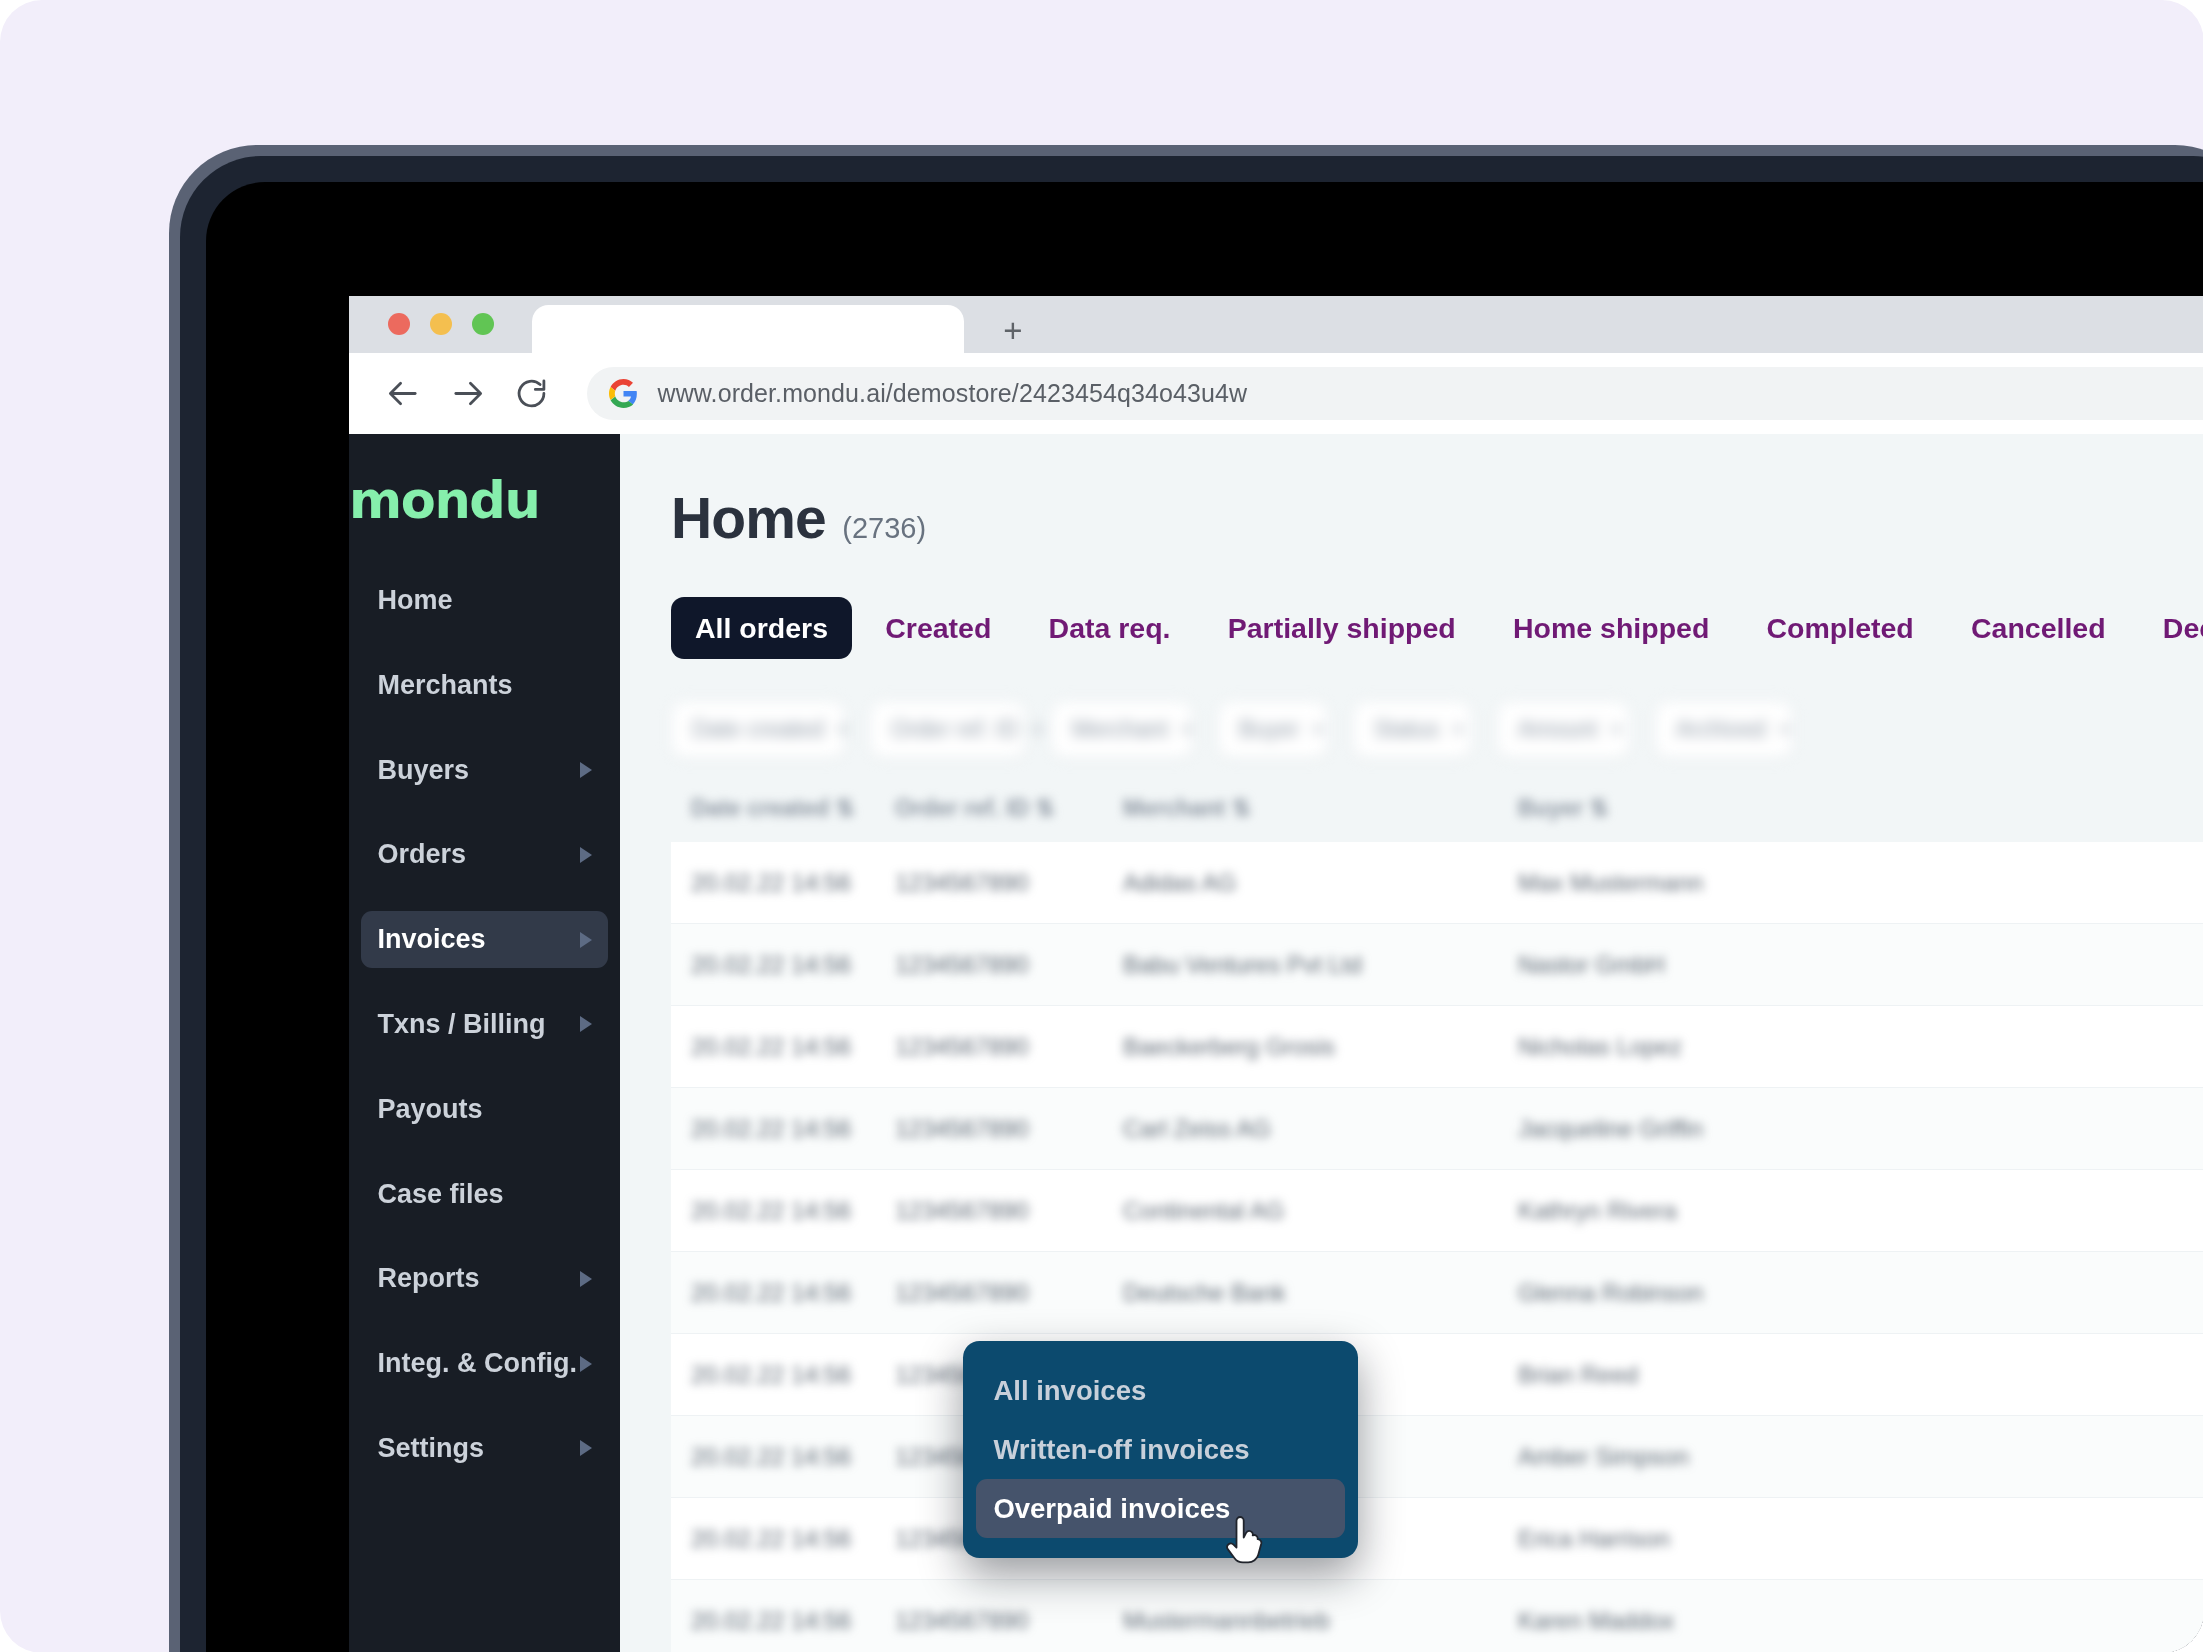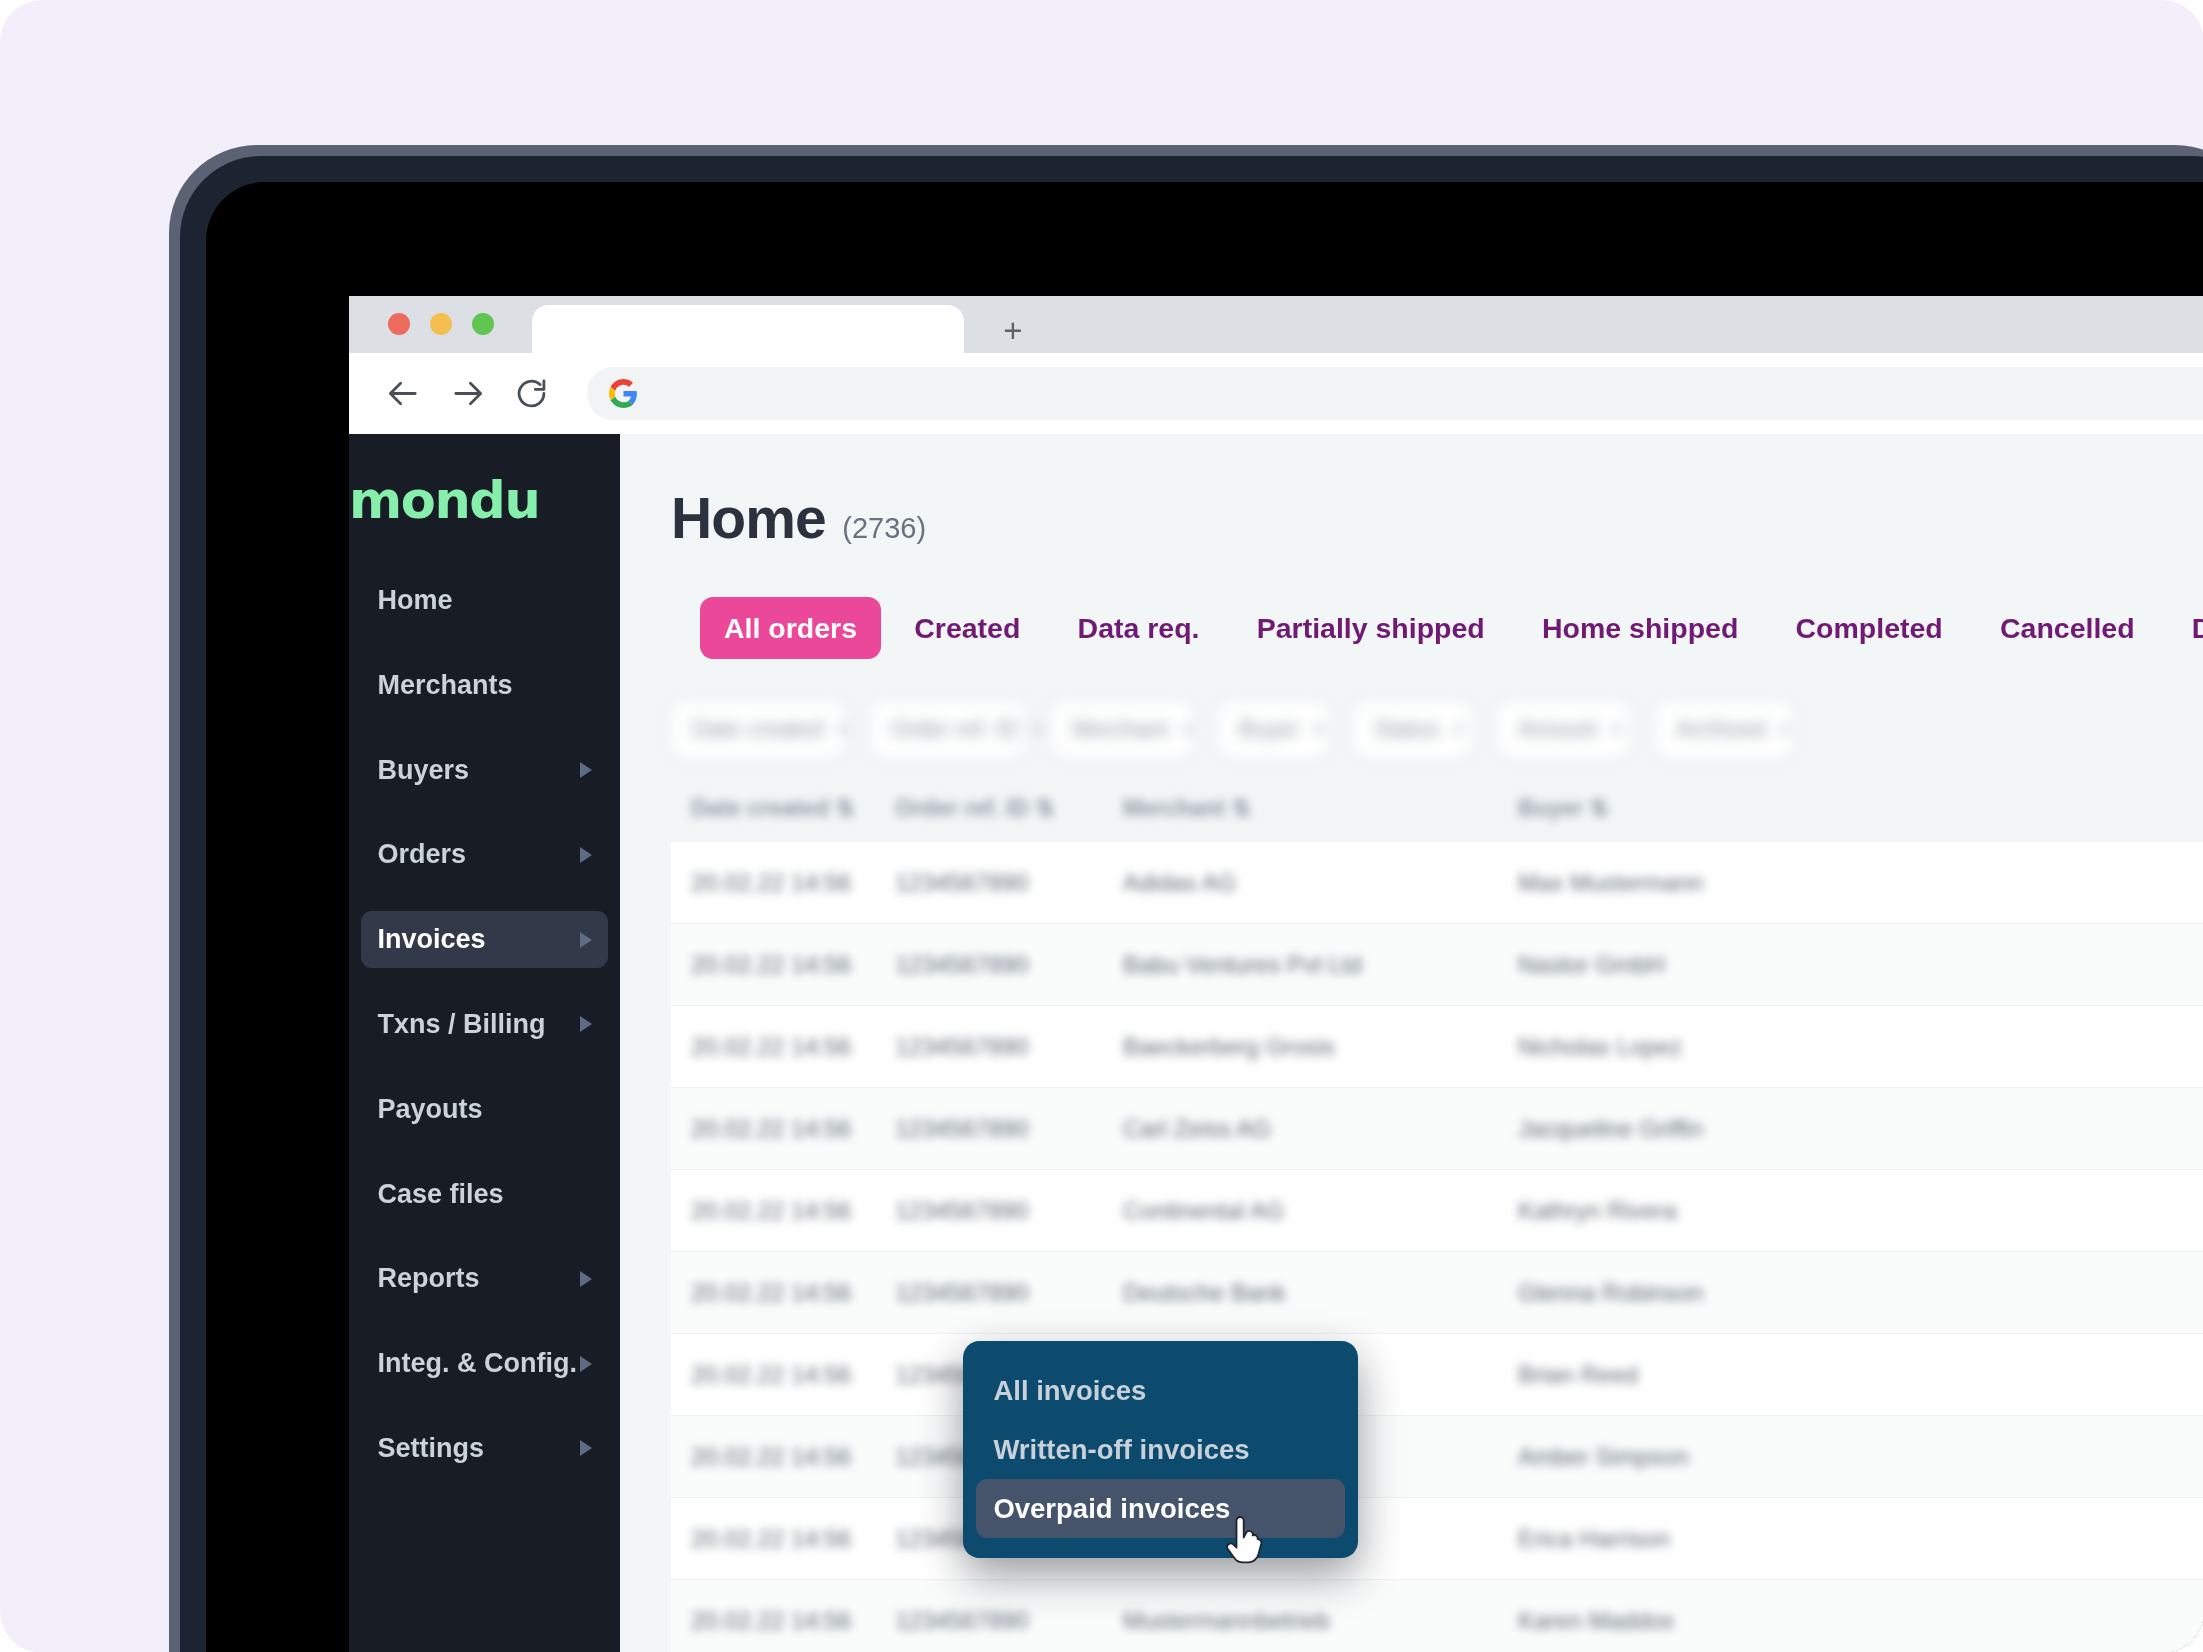--- a/index.html
+++ b/index.html
@@ -237,23 +237,22 @@
   }
   .tab-chip {
     font-size: 28.5px;
     font-weight: 700;
     color: #701a75;
     padding: 14.7px 24px;
     border-radius: 13px;
     white-space: nowrap;
   }
   .tab-chip.tab-active {
-    background: #ec4899;
+    background: #0f172a;
     color: #ffffff;
-    margin-left: 29px;
   }
 
   
   #filters-row {
     display: flex;
     gap: 25px;
     margin-bottom: 37px;
     filter: blur(6.4px);
   }
   .filter-pill {
@@ -389,20 +388,21 @@
               </svg>
             </div>
 
             <div id="address-bar">
               <svg id="google-favicon" viewBox="0 0 48 48">
                 <path fill="#EA4335" d="M24 9.5c3.5 0 6.6 1.2 9 3.6l6.7-6.7C35.6 2.6 30.2 0 24 0 14.6 0 6.5 5.4 2.6 13.2l7.8 6.1C12.3 13.5 17.7 9.5 24 9.5z"></path>
                 <path fill="#4285F4" d="M46.1 24.6c0-1.6-.1-3.2-.4-4.6H24v9.1h12.4c-.5 2.9-2.1 5.3-4.6 7l7.6 5.9c4.4-4.1 6.7-10.1 6.7-17.4z"></path>
                 <path fill="#FBBC05" d="M10.4 28.6c-.5-1.5-.8-3-.8-4.6s.3-3.2.8-4.6l-7.8-6.1C.9 16.5 0 20.1 0 24s.9 7.5 2.6 10.8l7.8-6.2z"></path>
                 <path fill="#34A853" d="M24 48c6.5 0 11.9-2.1 15.9-5.8l-7.6-5.9c-2.1 1.4-4.8 2.3-8.3 2.3-6.3 0-11.7-4-13.6-9.5l-7.8 6.2C6.5 42.6 14.6 48 24 48z"></path>
               </svg>
+              <span id="address-text">www.order.mondu.ai/demostore/2423454q34o43u4w</span>
             </div>
           </div>
 
           <div id="app-body">
 
             <div id="sidebar">
               <div id="brand-logo">mondu</div>
               <div id="nav-list">
                   <div class="nav-item">
                     <span class="nav-label">Home</span>

